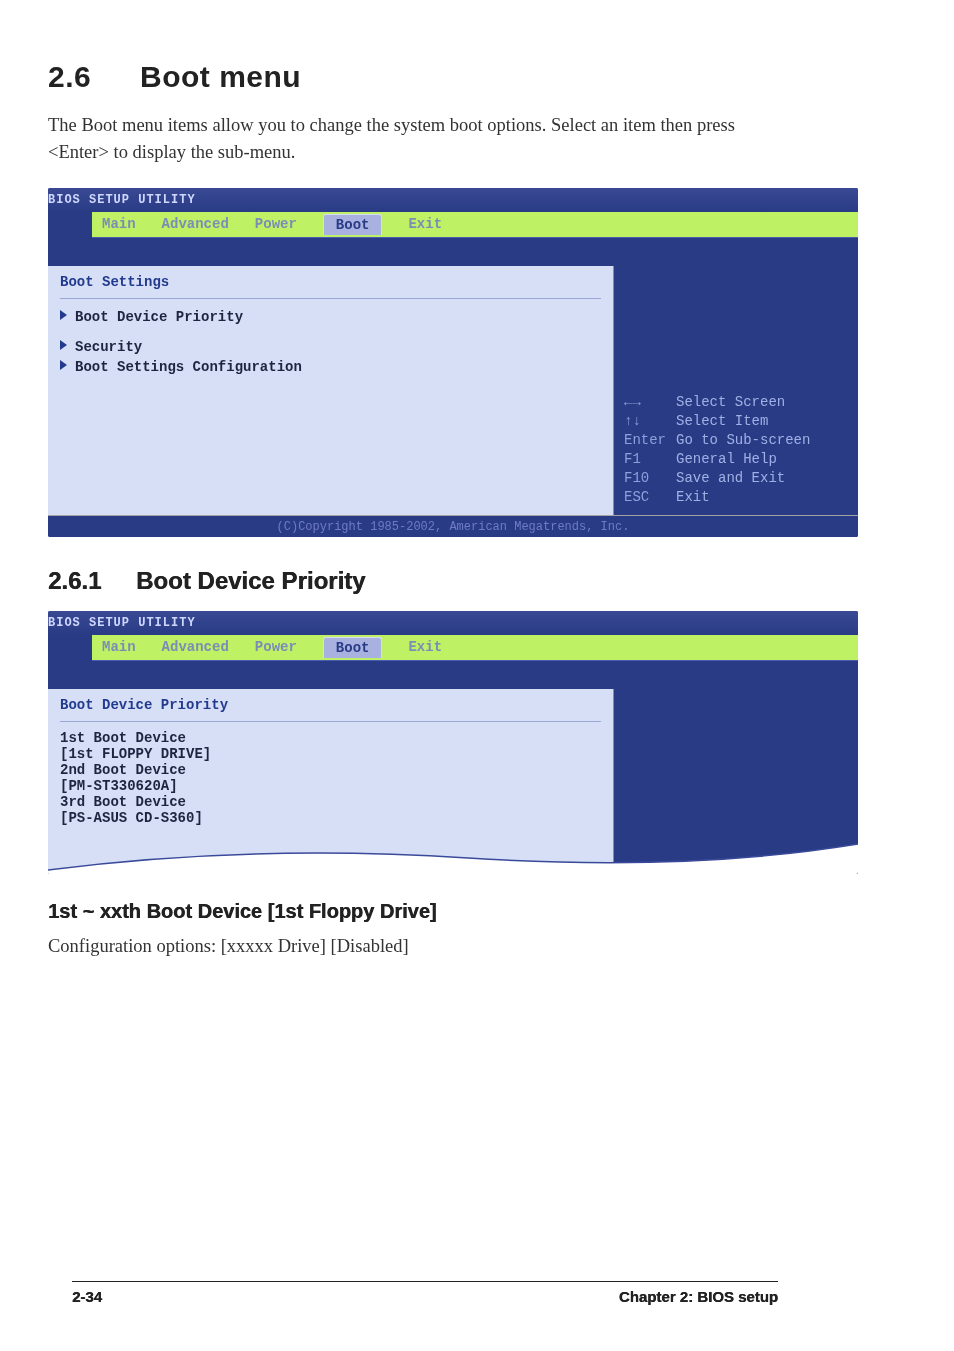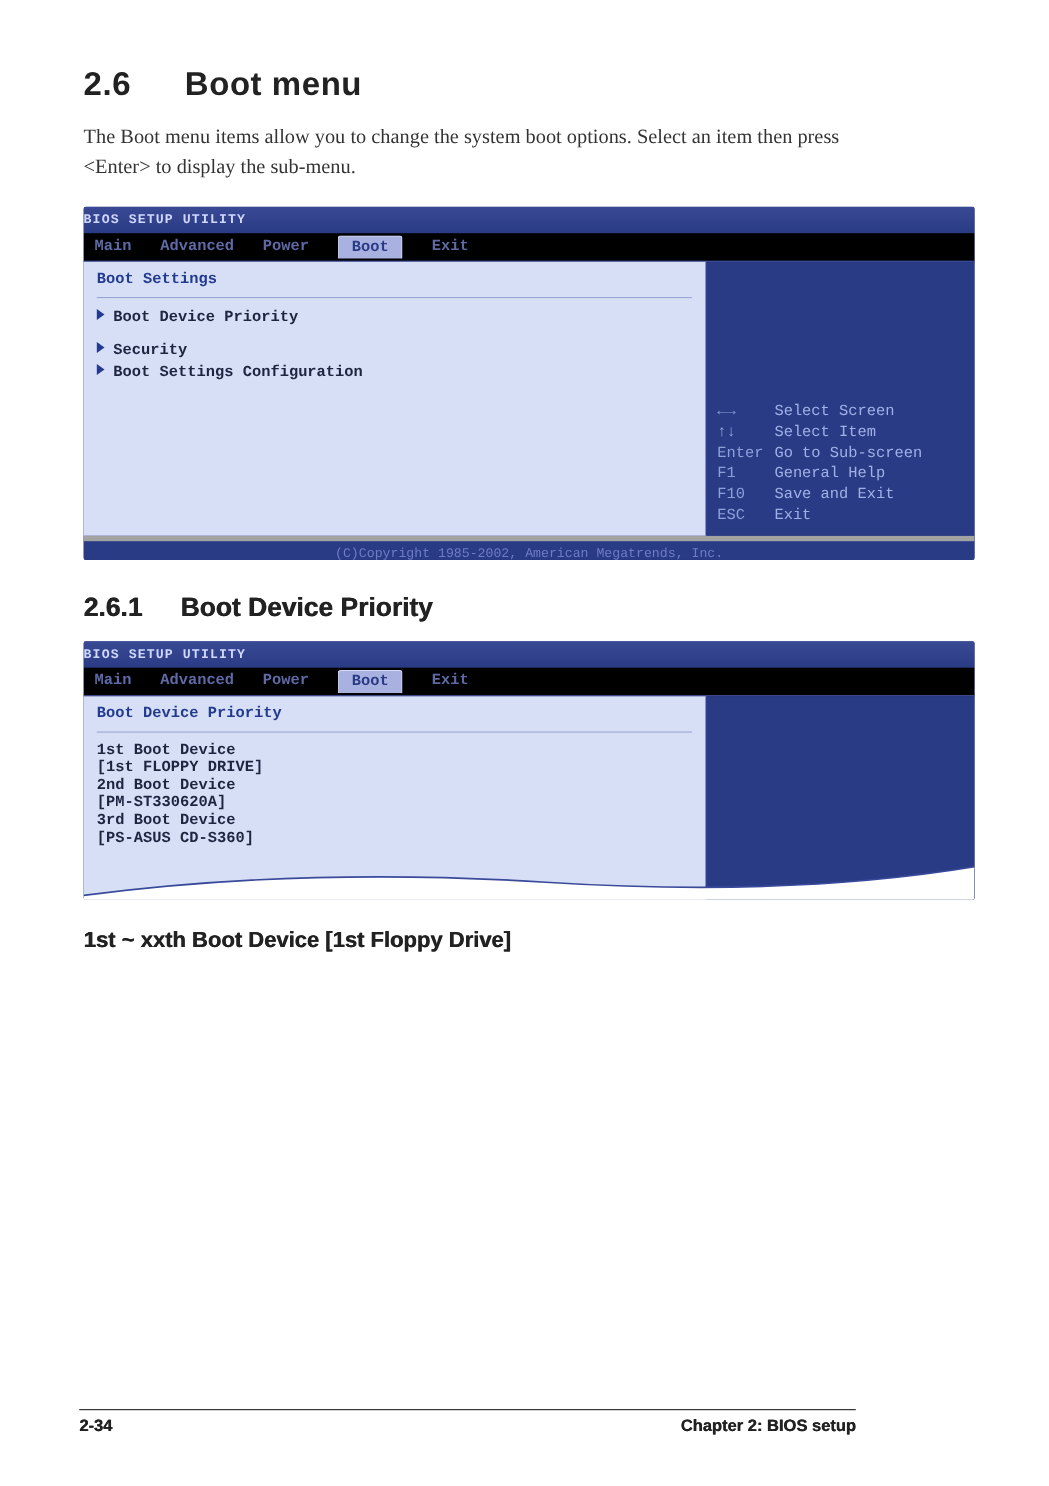--- a/index.html
+++ b/index.html
@@ -1,17 +1,17 @@
 <!DOCTYPE html>
 <html><head>
 <meta charset="utf-8">
 <style>
   * { box-sizing: border-box; margin: 0; padding: 0; }
   html, body { width: 954px; height: 1351px; background: #fff; font-family: Verdana, Geneva, sans-serif; color: #333; }
-  .page { width: 850px; height: 1351px; padding: 60px 72px 0 76px; position: relative; }
+  .page { width: 850px; height: 1351px; padding: 60px 72px 0 48px; position: relative; }
   .h1 { font-size: 30px; font-weight: 900; letter-spacing: 0.5px; color: #222; margin-bottom: 18px; }
   .h1 .num { display: inline-block; width: 92px; }
   .body-text { font-size: 18.5px; line-height: 1.45; color: #333; margin-bottom: 22px; font-family: Liberation Serif, serif; }
   .h2 { font-size: 24px; font-weight: 900; color: #222; margin: 30px 0 16px 0; text-shadow: 0.5px 0 0 #222; }
   .h2 .num { display: inline-block; width: 88px; }
   .h3 { font-size: 20px; font-weight: 900; color: #222; margin: 26px 0 10px 0; text-shadow: 0.5px 0 0 #222; }
 
   
   .bios {
     width: 810px; margin: 0 auto 8px auto;
@@ -23,47 +23,49 @@
     overflow: hidden;
   }
   .bios .title-bar {
     text-align: left; height: 24px; line-height: 24px;
     background: linear-gradient(#394994, #2a3b86);
     color: #cfd7ff; font-weight: bold; letter-spacing: 1px;
     font-size: 12px;
   }
   .bios .tabs {
     display: flex; align-items: center; height: 26px;
-    background: #000000; padding: 0 10px;
+    background: #bef264; padding: 0 10px;
     border-bottom: 1px solid #4b5bb0;
     color: #8a96d6;
+    margin-left: 44px;
   }
   .bios .tab { margin-right: 26px; font-weight: bold; color: #6f7cc4; opacity: 0.85; }
   .bios .tab.active {
     background: #a8b1e0; color: #2a3b86; padding: 2px 12px;
     border: 1px solid #d6dbf2; border-bottom: none;
     border-top-left-radius: 3px; border-top-right-radius: 3px;
     opacity: 1;
   }
   .bios .body {
     display: flex; min-height: 70px;
   }
   .bios .left-pane {
     flex: 1 1 auto; background: #d6dff5; color: #112;
     padding: 8px 12px 18px 12px;
     border-right: 1px solid #7e89c6;
+    margin-top: 28px;
   }
   .bios .right-pane { width: 244px; background: #2a3b86; color: #9fb0e5; padding: 10px 8px 10px 10px; position: relative; }
   .bios .pane-title { color: #233b8f; font-weight: bold; margin-bottom: 8px; }
   .bios .tri { display: inline-block; width: 0; height: 0; border-top: 5px solid transparent; border-bottom: 5px solid transparent; border-left: 7px solid #233a8e; margin-right: 8px; vertical-align: 1px; }
   .bios .menu-item { color: #1f2540; font-weight: bold; padding: 2px 0; }
   .bios .footer {
     text-align: center; height: 22px; line-height: 22px;
     background: #2a3b86; color: #6f7cc4; font-size: 12px;
-    border-top: 5px solid #a3a3a3;
+    border-top: 1px solid #a3a3a3;
   }
   .bios .help-table { position: absolute; bottom: 8px; left: 10px; right: 6px; color: #99a7dc; }
   .bios .help-table div { display: flex; line-height: 1.35; }
   .bios .help-table .k { width: 52px; color: #8ea0da; }
   .bios .help-table .a { flex: 1; color: #9fb0e5; }
   .bios .arrows { font-size: 14px; }
 
   
   .bios .left-pane.short { padding-bottom: 26px; }
   .bios .device-row { display: flex; color: #1f2540; font-weight: bold; flex-direction: column; }
@@ -181,19 +183,20 @@
     </div>
     <div class="curve-mask">
       <svg viewBox="0 0 810 36" preserveAspectRatio="none">
         <path d="M0,36 L0,30 Q200,4 420,18 Q640,32 810,4 L810,36 Z" fill="#ffffff"></path>
         <path d="M0,30 Q200,4 420,18 Q640,32 810,4" fill="none" stroke="#3a4a9a" stroke-width="1.5"></path>
       </svg>
     </div>
   </div>
 
   <h3 class="h3">1st ~ xxth Boot Device [1st Floppy Drive]</h3>
+  <p class="body-text">Configuration options: [xxxxx Drive] [Disabled]</p>
 
   <div class="page-footer">
     <span>2-34</span>
     <span>Chapter 2: BIOS setup</span>
   </div>
 
 </div>
 
 </body></html>

